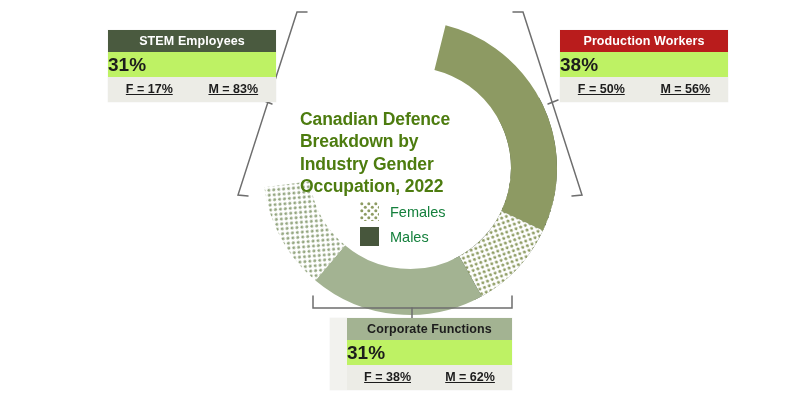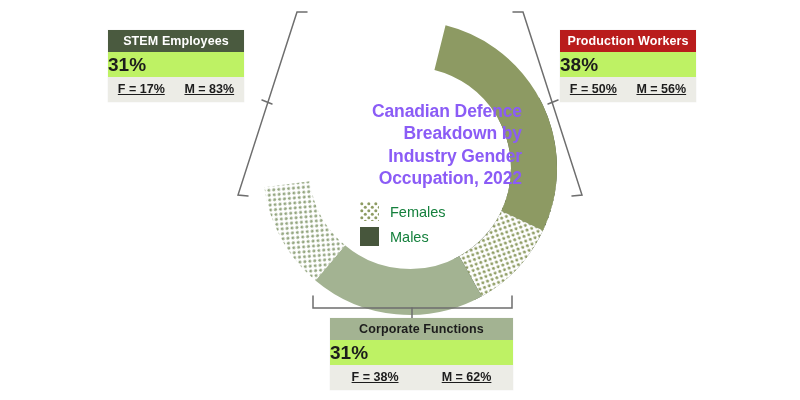--- a/index.html
+++ b/index.html
@@ -7,44 +7,44 @@
   body{width:800px;height:400px;overflow:hidden;
        font-family:"Liberation Sans","DejaVu Sans",sans-serif;
        color:#1c1c1c;}
   #stage{position:relative;width:800px;height:400px;background:#fff;}
 
   
   #donut-wrap{position:absolute;left:250px;top:8px;width:320px;height:320px;}
   #donut-svg{display:block;width:320px;height:320px;}
 
   
-  .callout{position:absolute;width:136px;background:#f2f2ee;
+  .callout{position:absolute;width:168px;background:#f2f2ee;
            box-shadow:0 0 0 0.5px rgba(0,0,0,0.04);}
   .callout .cal-head{height:22px;line-height:22px;text-align:center;
            font-size:12.5px;font-weight:bold;color:#ffffff;
            letter-spacing:.1px;}
   .callout .cal-total{height:25px;line-height:25px;text-align:left;
            font-size:19px;font-weight:bold;background:#bef264;color:#1c1c1c;}
   .callout .cal-split{height:25px;line-height:25px;background:#ecece6;
            display:flex;align-items:center;justify-content:space-around;
            font-size:12.5px;font-weight:bold;color:#1c1c1c;}
   .callout .cal-split span{display:inline-block;text-decoration:underline;}
 
   #callout-stem{left:108px;top:30px;}
   #callout-prod{left:560px;top:30px;}
-  #callout-corp{left:330px;top:318px;width:183px;}
+  #callout-corp{left:330px;top:318px;width:165px;padding-left:17px;}
 
   
   #brackets{position:absolute;left:0;top:0;width:800px;height:400px;
             pointer-events:none;}
 
   
-  #center-title{position:absolute;left:300px;top:100px;width:222px;
-                text-align:right;font-size:17.5px;font-weight:bold;
-                line-height:1.28;color:#8b5cf6;letter-spacing:-.1px;}
+  #center-title{position:absolute;left:300px;top:108px;width:222px;
+                text-align:left;font-size:17.5px;font-weight:bold;
+                line-height:1.28;color:#4d7c0f;letter-spacing:-.1px;}
 
   
   #legend{position:absolute;left:360px;top:200px;}
   .legend-row{display:flex;align-items:center;height:23px;margin-bottom:2px;}
   .legend-swatch{width:19px;height:19px;margin-right:11px;flex:0 0 auto;}
   .legend-label{font-size:14.5px;color:#15803d;}
 </style>
 </head>
 <body>
 

